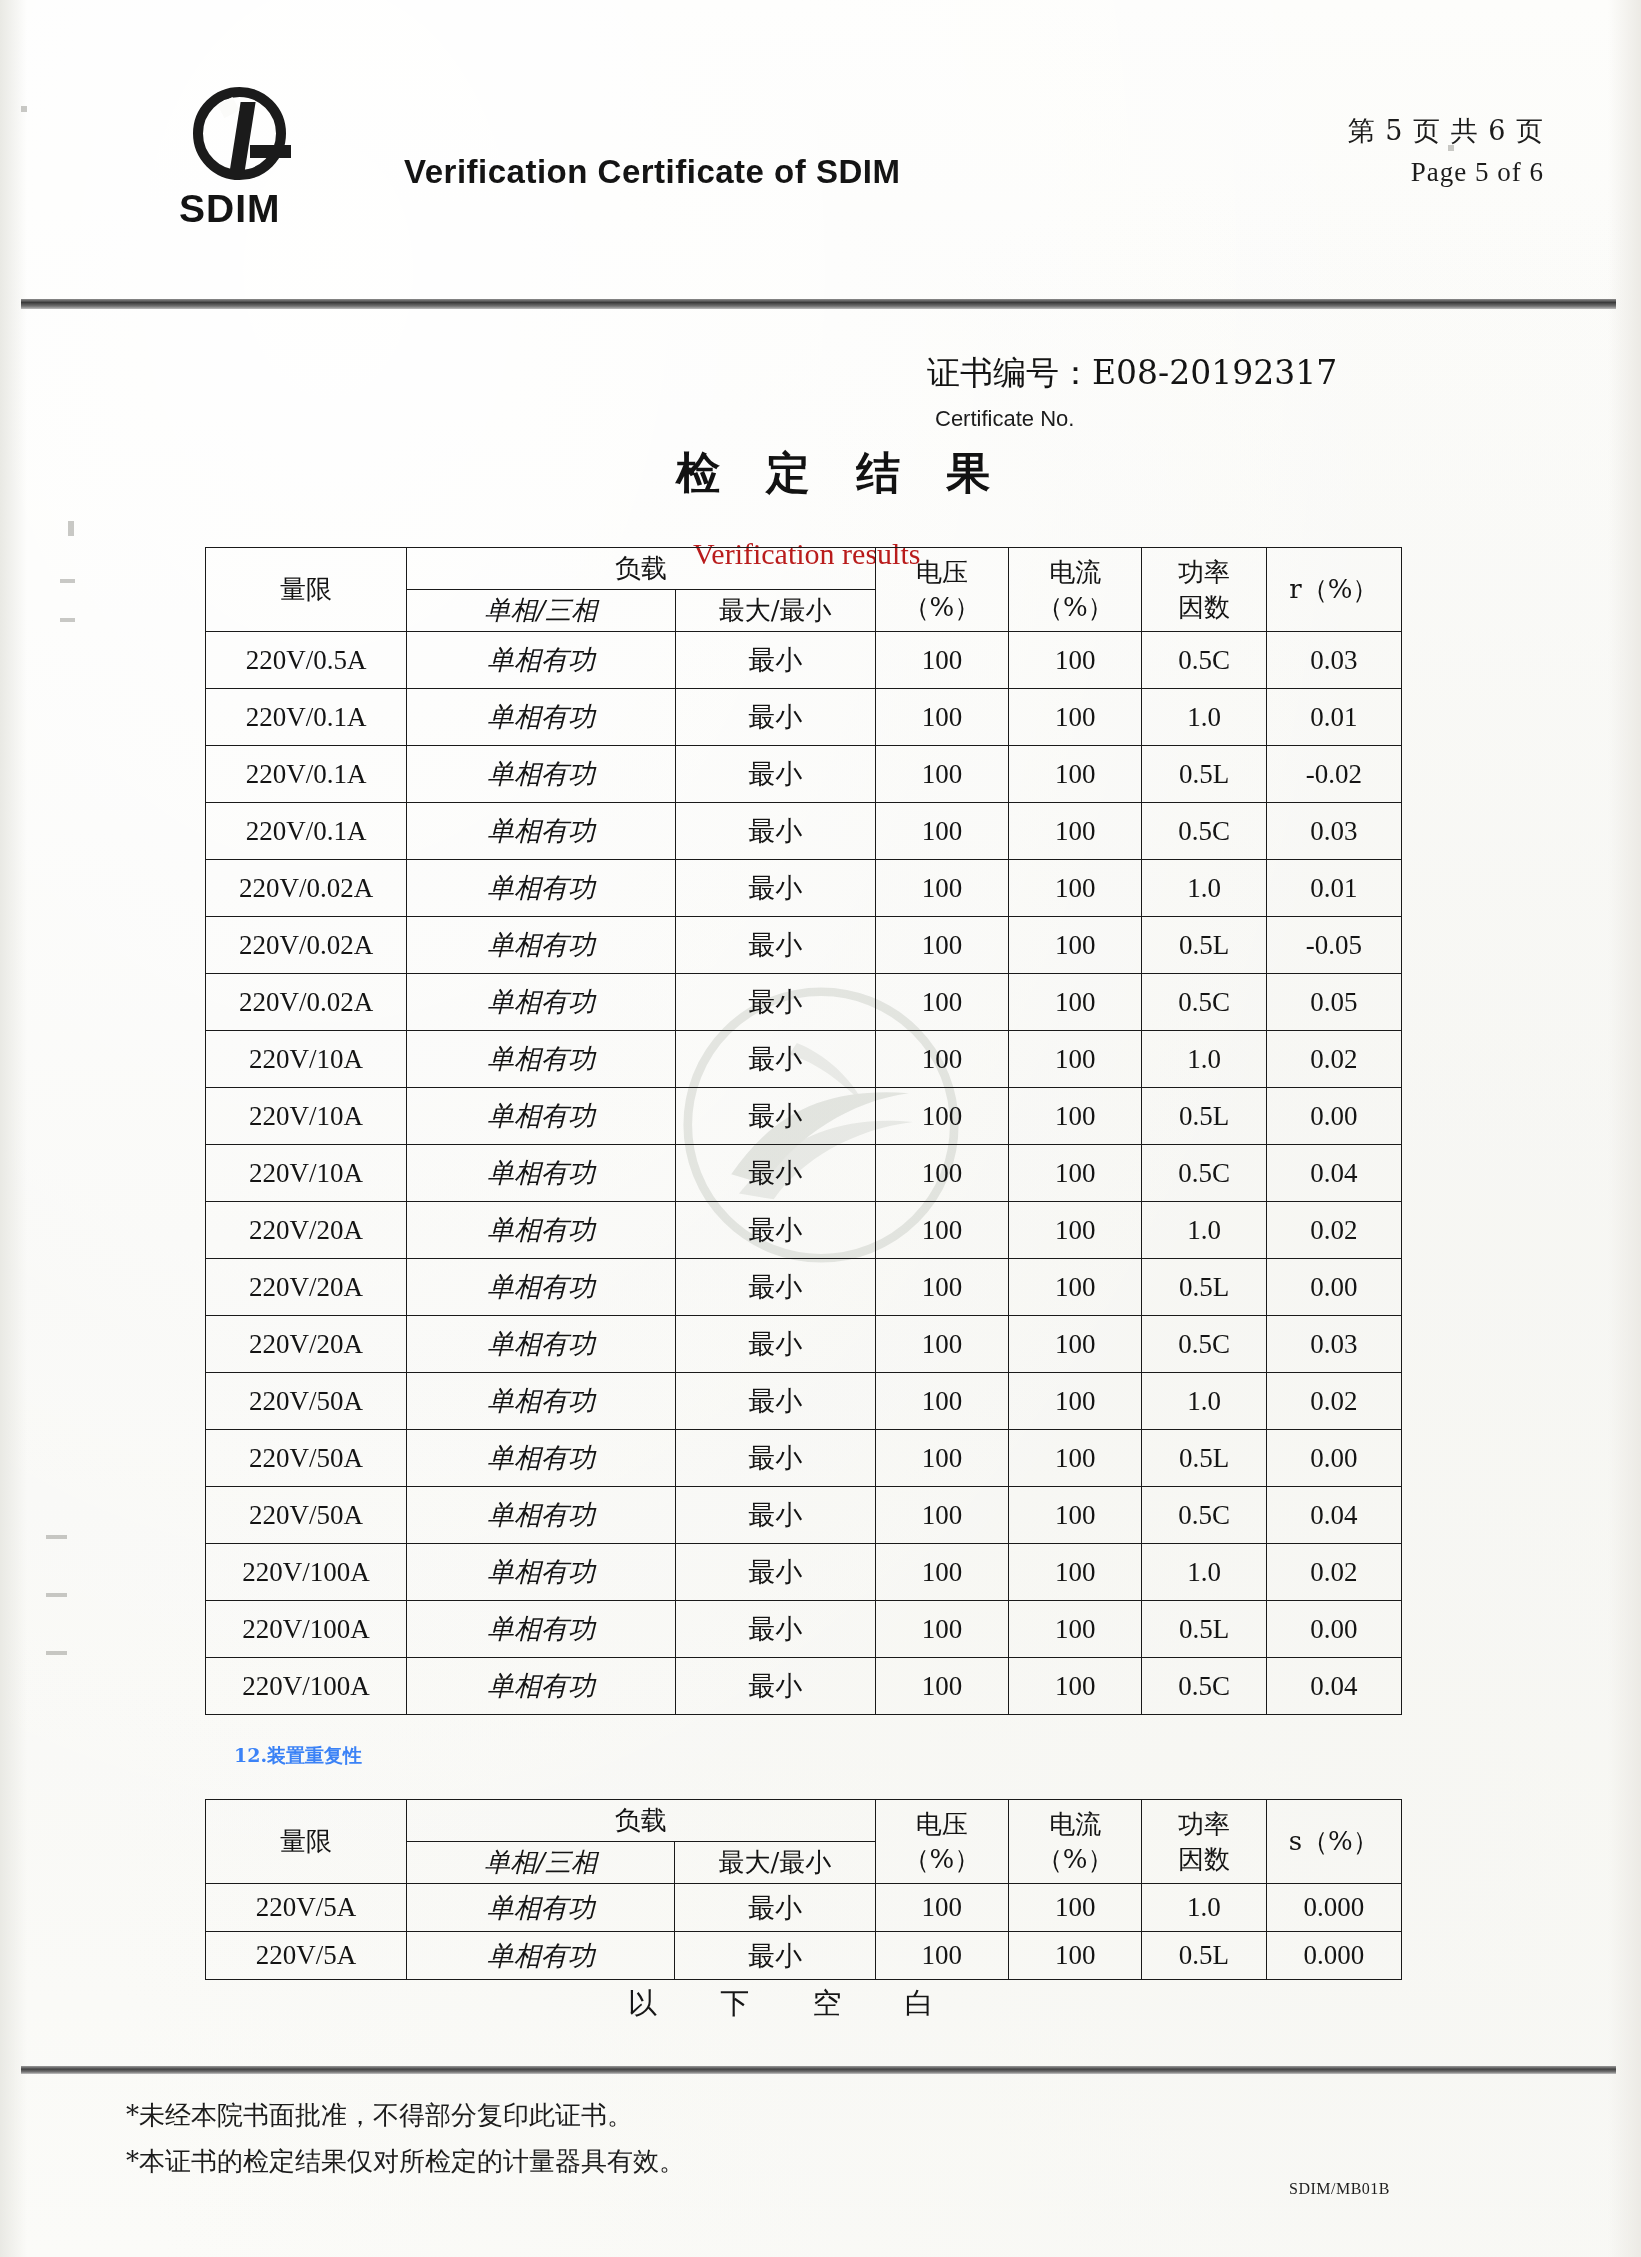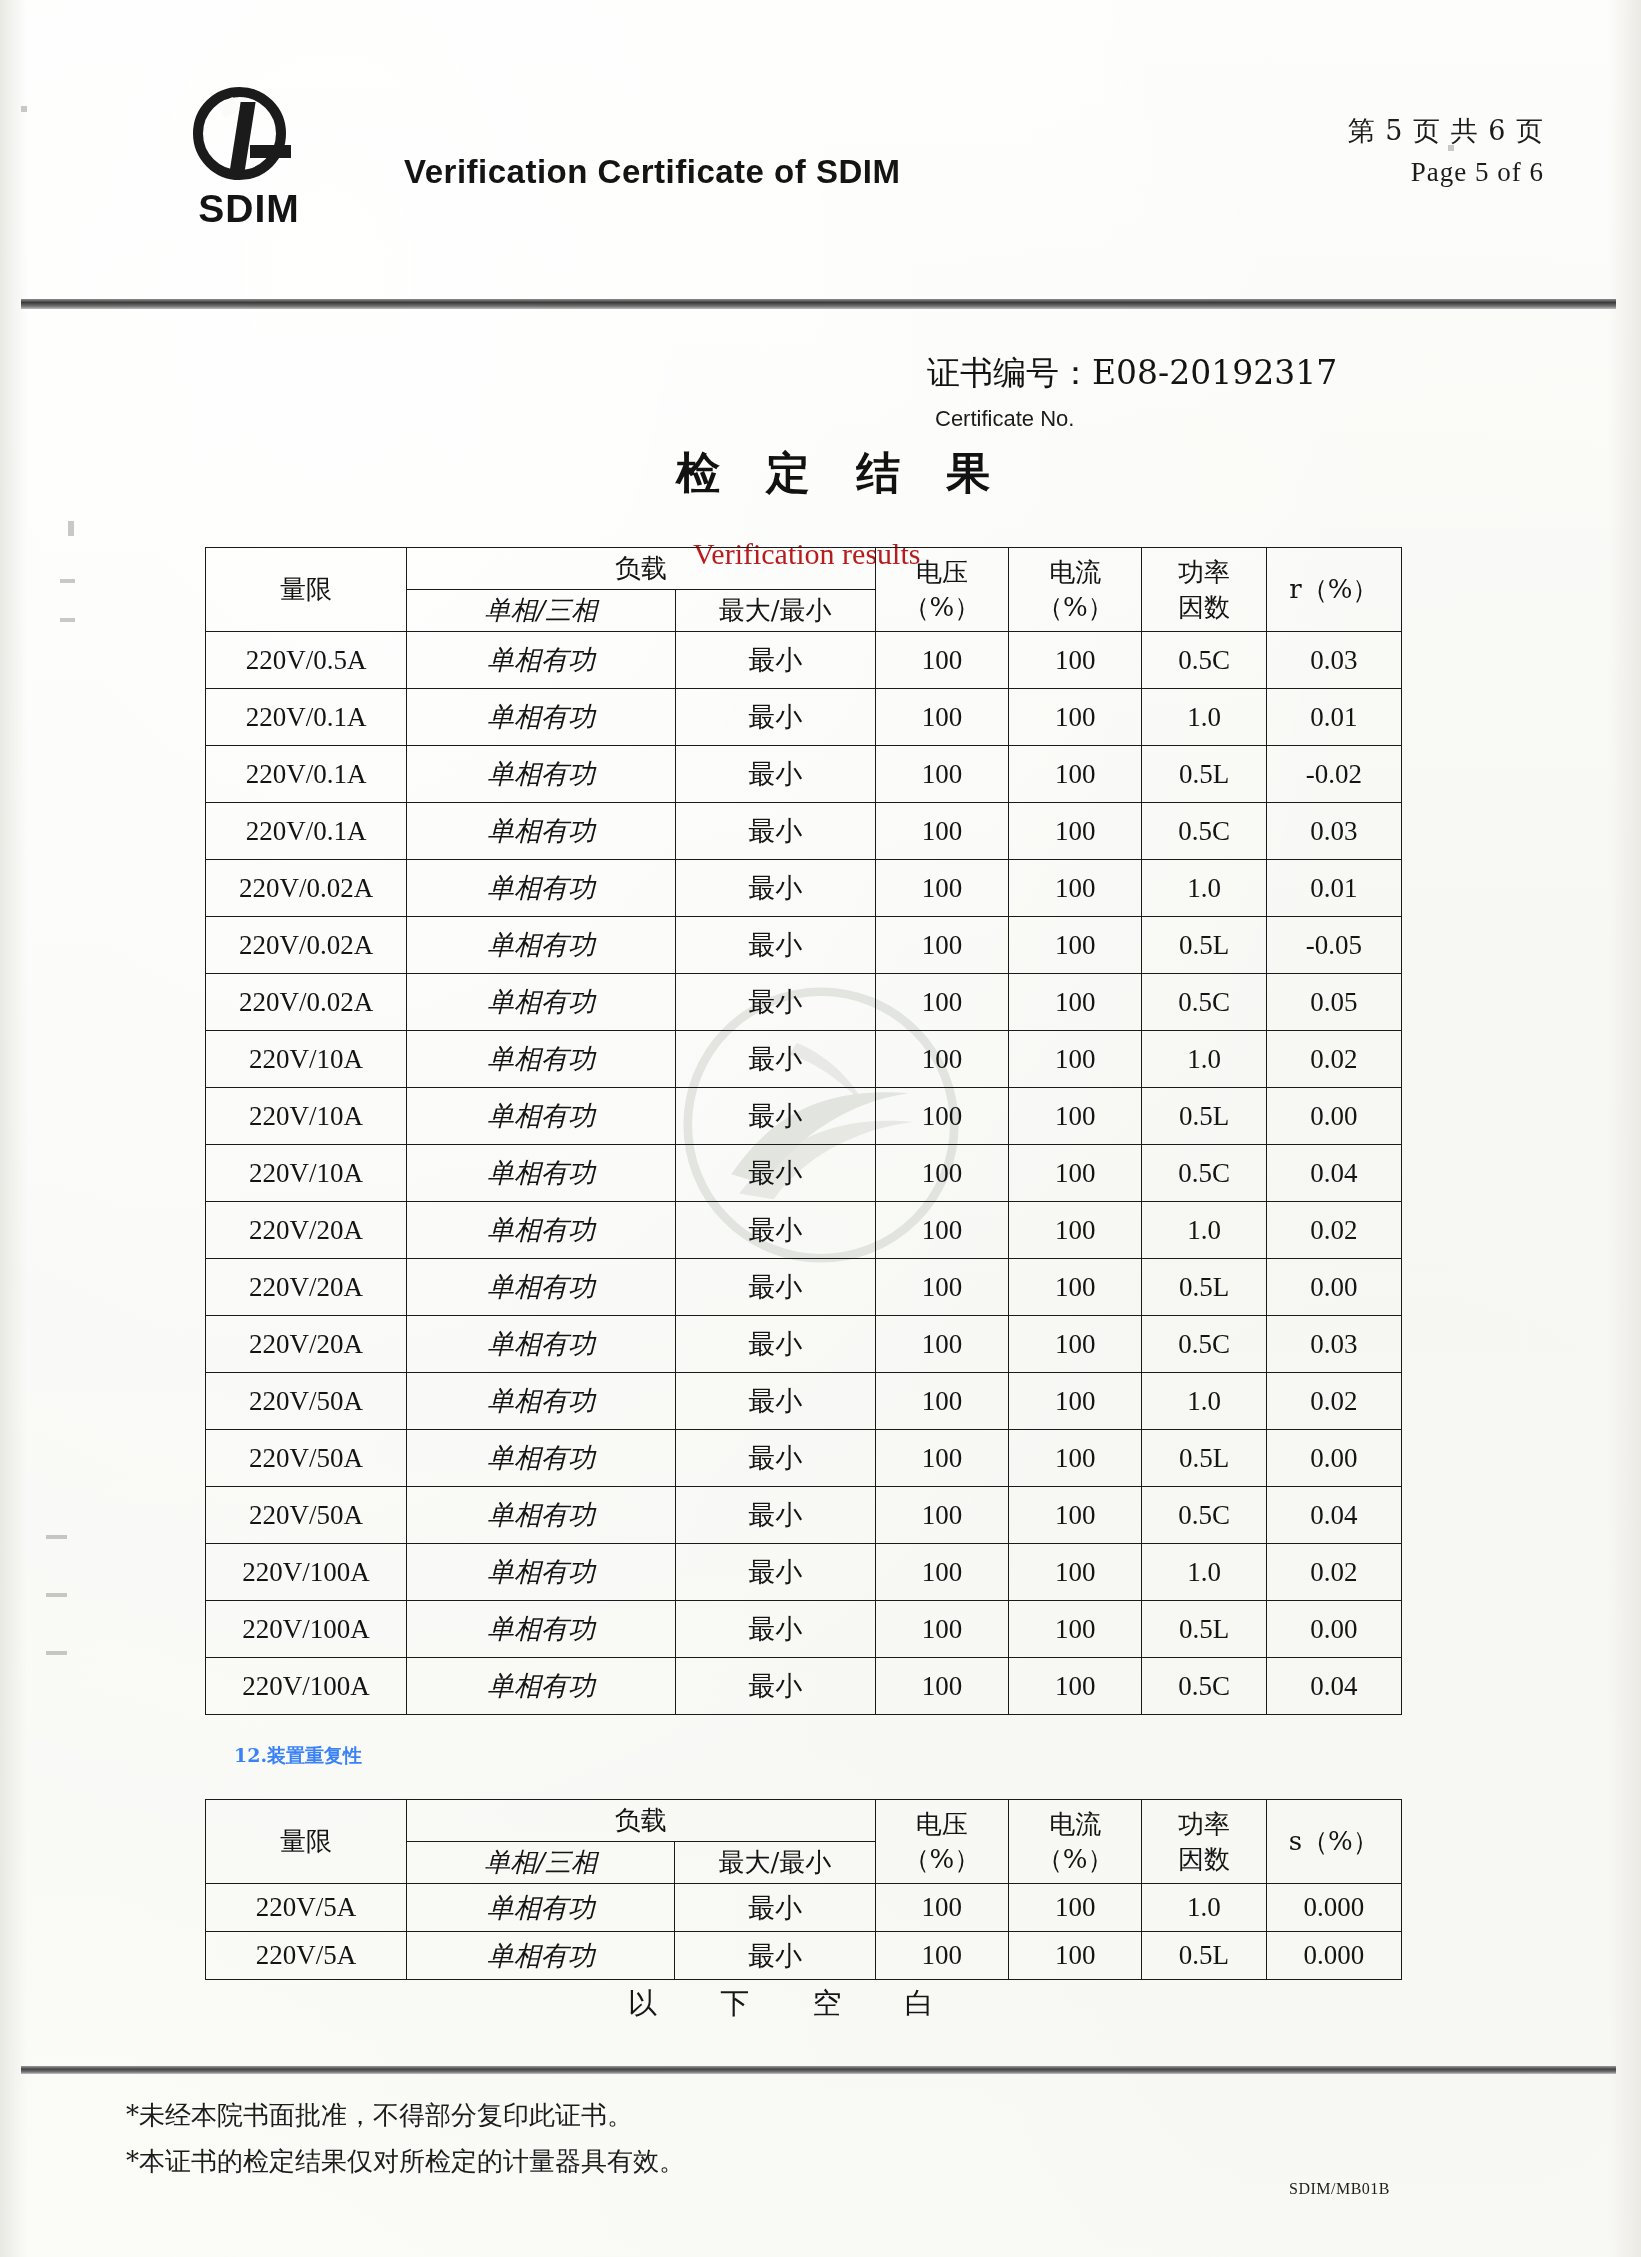--- a/index.html
+++ b/index.html
@@ -85,21 +85,20 @@
     position: absolute;
     left: 27px; top: 13.5px;
     width: 17.4px; height: 15.4px;
     background: #fbfbf9;
     transform: rotate(-28deg);
   }
   .logo .sdim-text {
     position: absolute;
     left: 0; top: 100px;
     width: 140px;
-    text-align: center;
     font-family: "Liberation Sans", sans-serif;
     font-weight: bold;
     font-size: 39px;
     letter-spacing: 1px;
     color: #141414;
   }
   .title-cn {
     position: absolute;
     left: 328px; top: 1.9px;
     width: 869px;

